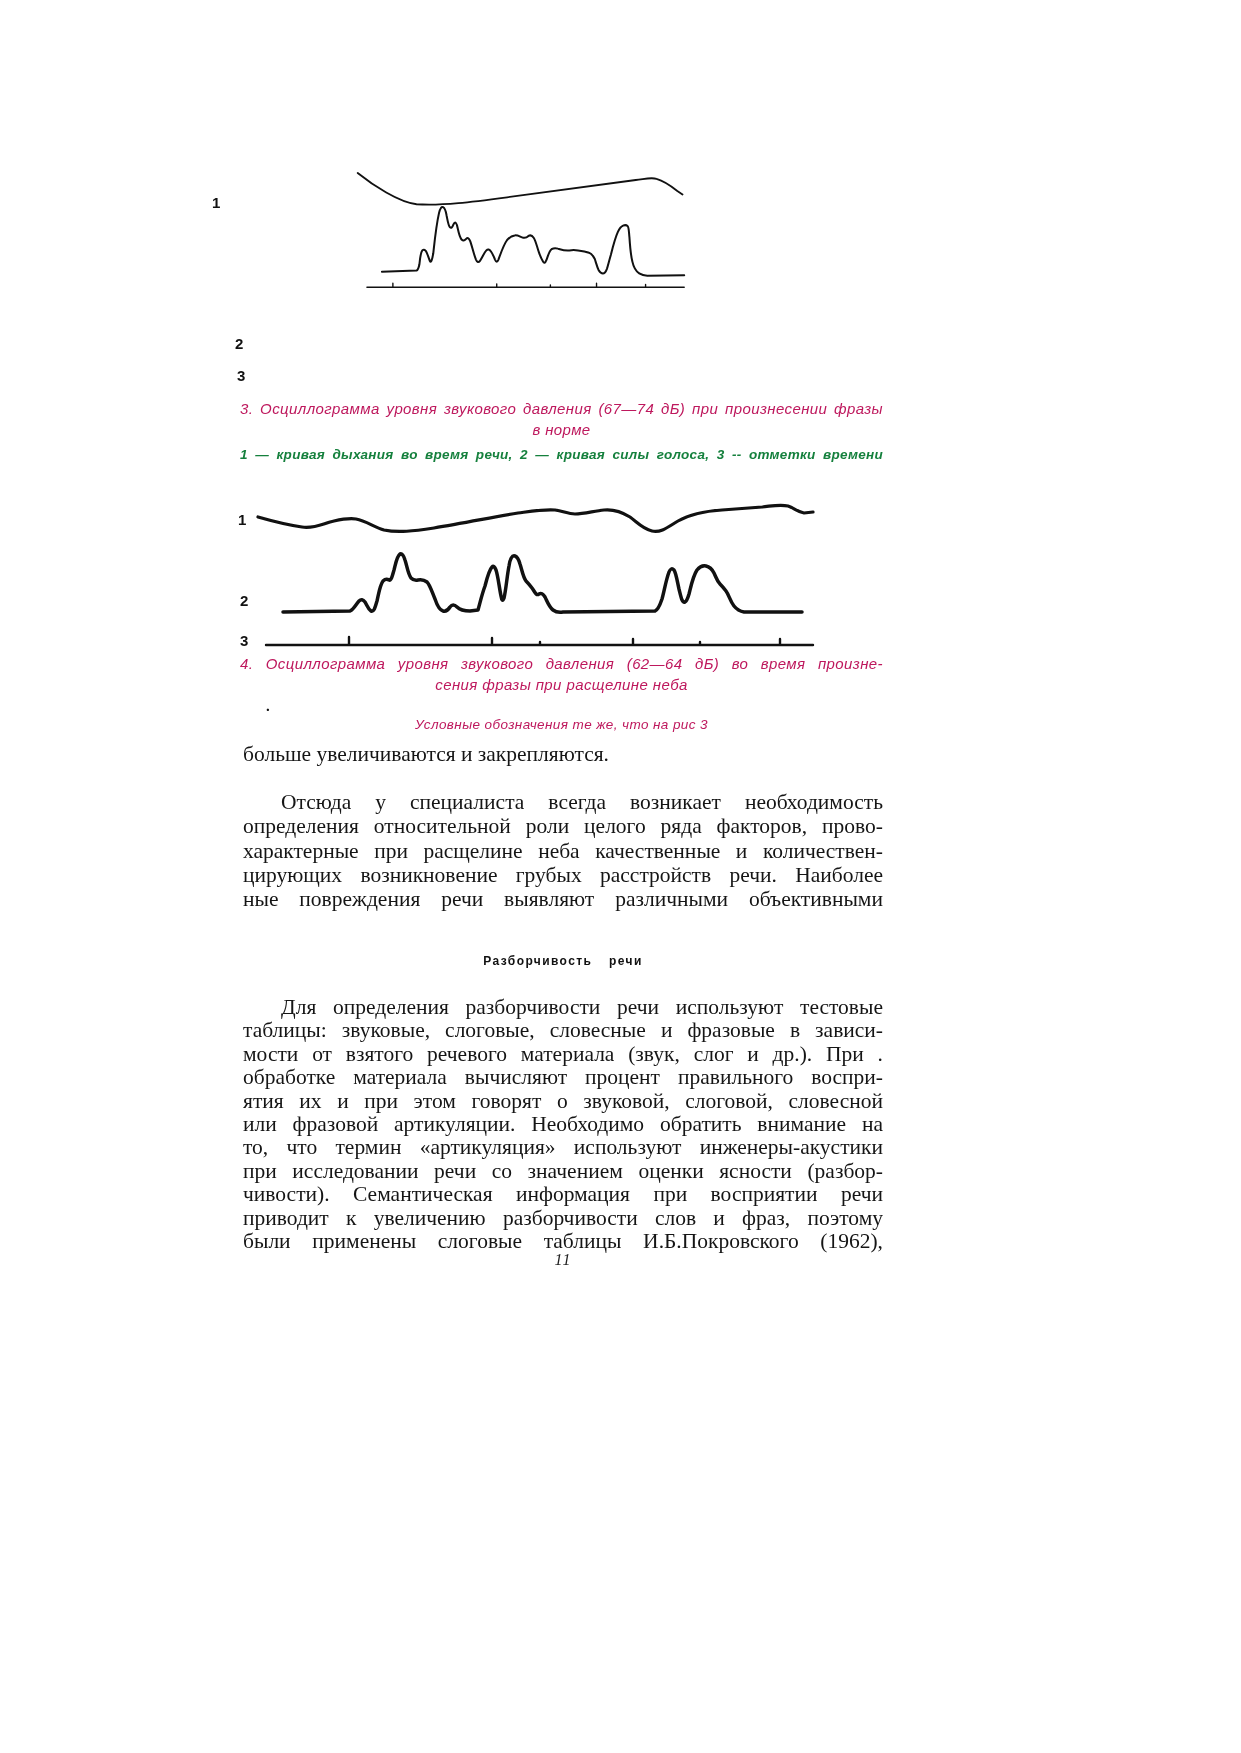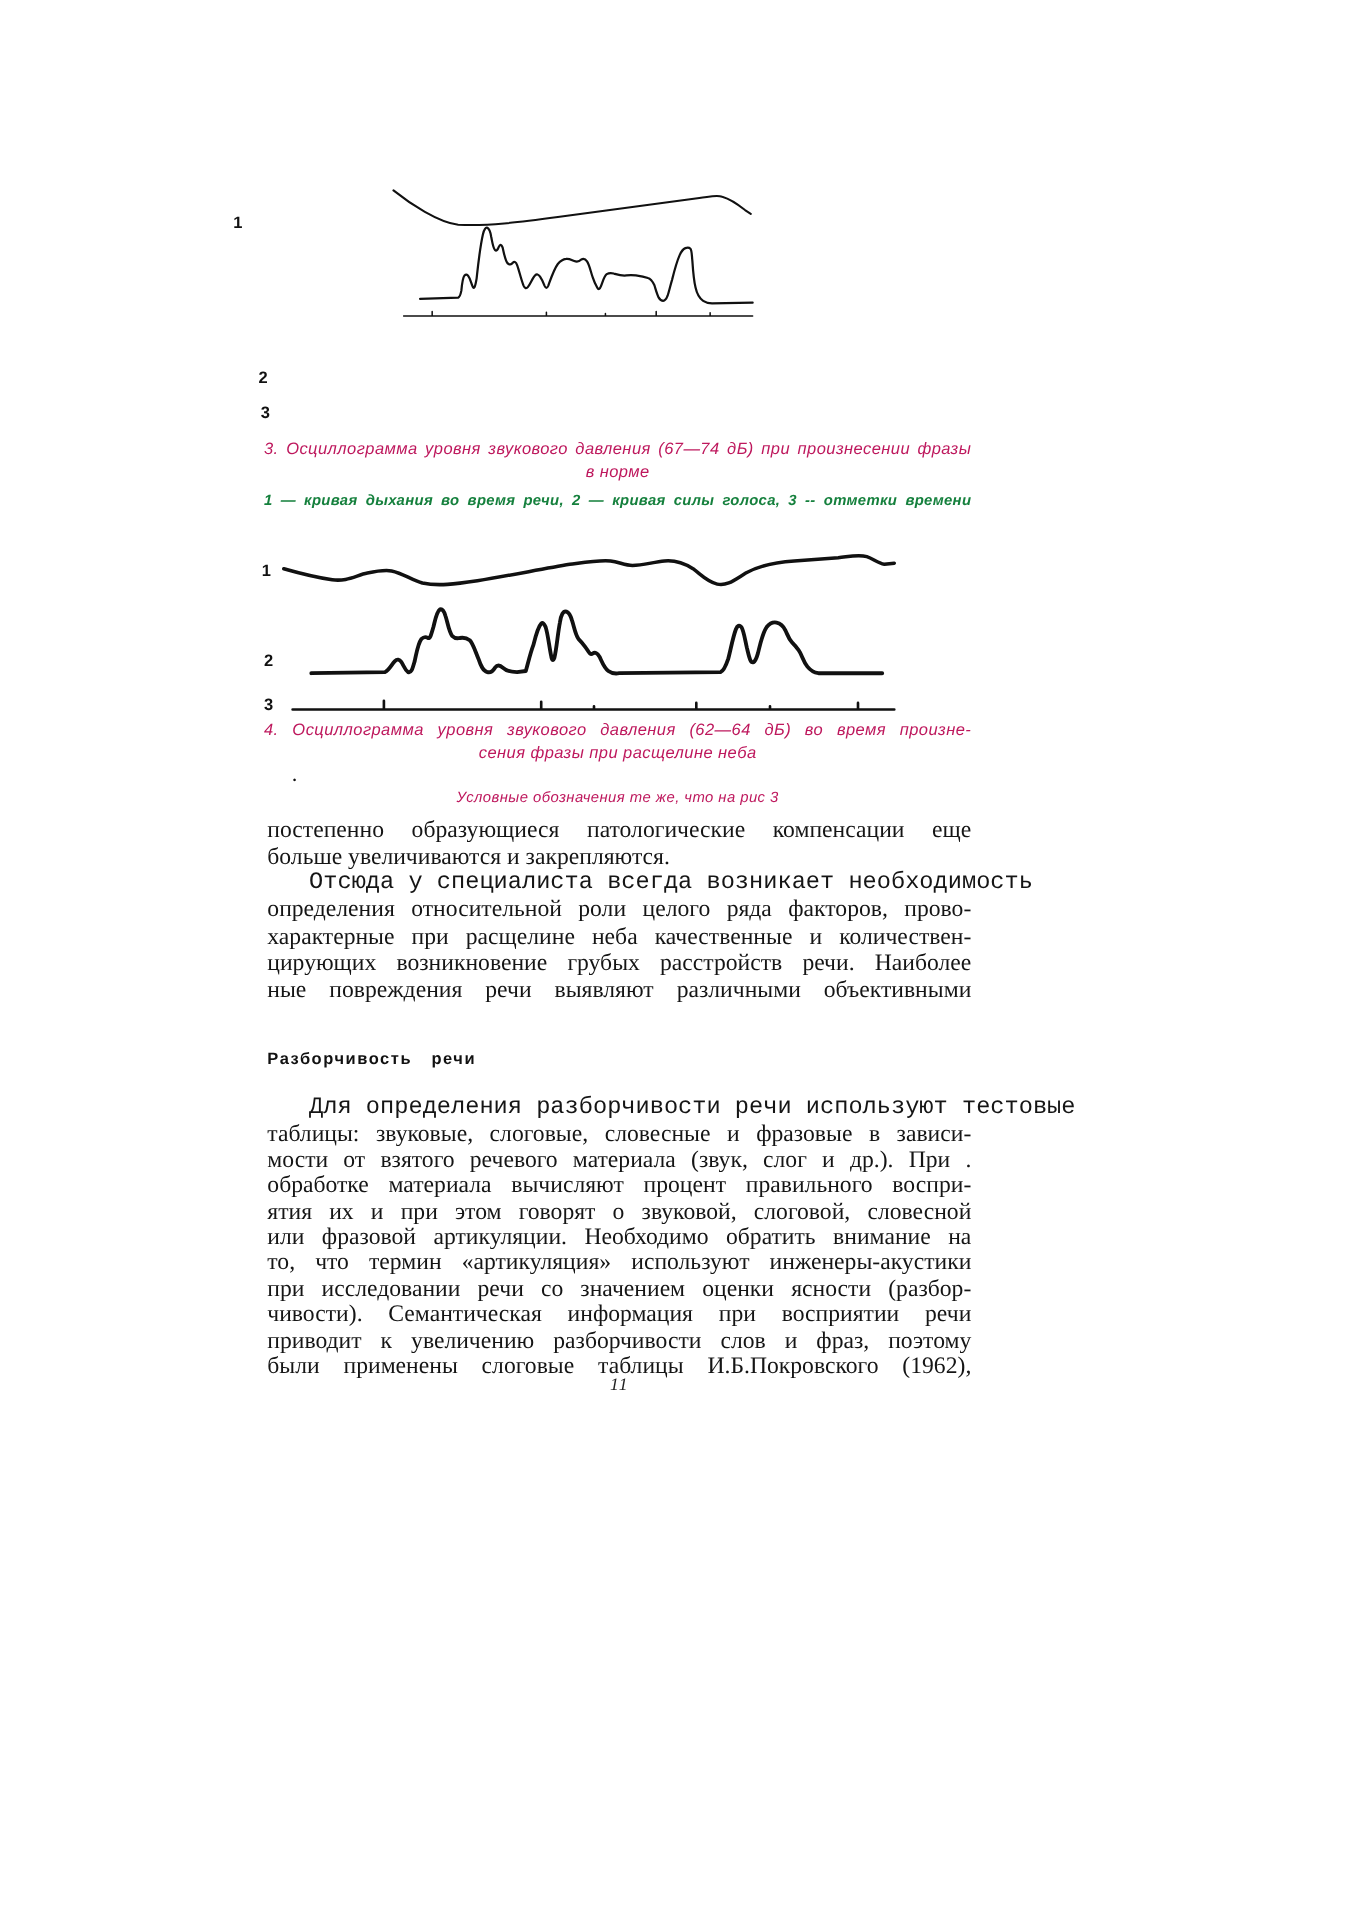--- a/index.html
+++ b/index.html
@@ -37,27 +37,27 @@
     font-size:13.5px;letter-spacing:0.3px;color:#15803d;
     text-align:justify;text-align-last:justify;white-space:nowrap;
   }
   .bodyblock{position:absolute;left:243px;width:640px;}
   .bl{
     font-size:21.5px;line-height:24.3px;
     text-align:justify;text-align-last:justify;
     white-space:nowrap;color:#151515;
   }
   .p3 .bl{line-height:23.4px;}
-  .bl.first{text-indent:38px;font-family:Liberation Mono, monospace;}
+  .bl.first{text-indent:38px;}
   .bl.endline{text-align-last:left;}
   .heading{
     position:absolute;left:243px;width:640px;
-    text-align:left;
+    text-align:center;
     font-family:"Liberation Sans", sans-serif;
-    font-weight:bold;font-size:15px;
+    font-weight:bold;font-size:12px;
     letter-spacing:1.4px;word-spacing:12px;color:#111;
   }
   .pagenum{
     position:absolute;left:243px;width:640px;
     text-align:center;
     font-style:italic;font-size:16px;color:#222;
     letter-spacing:1px;
   }
   .stray{position:absolute;font-size:15px;font-weight:bold;color:#111;}
 </style>
@@ -97,21 +97,20 @@
   <div class="fig-label" style="left:238px;top:511px;">1</div>
   <div class="fig-label" style="left:240px;top:592px;">2</div>
   <div class="fig-label" style="left:240px;top:632px;">3</div>
 
   <div class="caption" style="top:655px;">4. Осциллограмма уровня звукового давления (62—64 дБ) во время произне-</div>
   <div class="caption center" style="top:676px;">сения фразы при расщелине неба</div>
   <div class="stray" style="left:266px;top:698px;">.</div>
   <div class="caption center" style="top:697px;font-size:13.5px;margin-top:20px;">Условные обозначения те же, что на рис 3</div>
 
   <div class="bodyblock" style="top:742px;">
-    <div class="bl">постепенно образующиеся патологические компенсации еще</div>
     <div class="bl endline">больше увеличиваются и закрепляются.</div>
   </div>
 
   <div class="bodyblock" style="top:790px;">
     <div class="bl first">Отсюда у специалиста всегда возникает необходимость</div>
     <div class="bl">определения относительной роли целого ряда факторов, прово-</div>
     <div class="bl">характерные при расщелине неба качественные и количествен-</div>
     <div class="bl">цирующих возникновение грубых расстройств речи. Наиболее</div>
     <div class="bl">ные повреждения речи выявляют различными объективными</div>
   </div>

